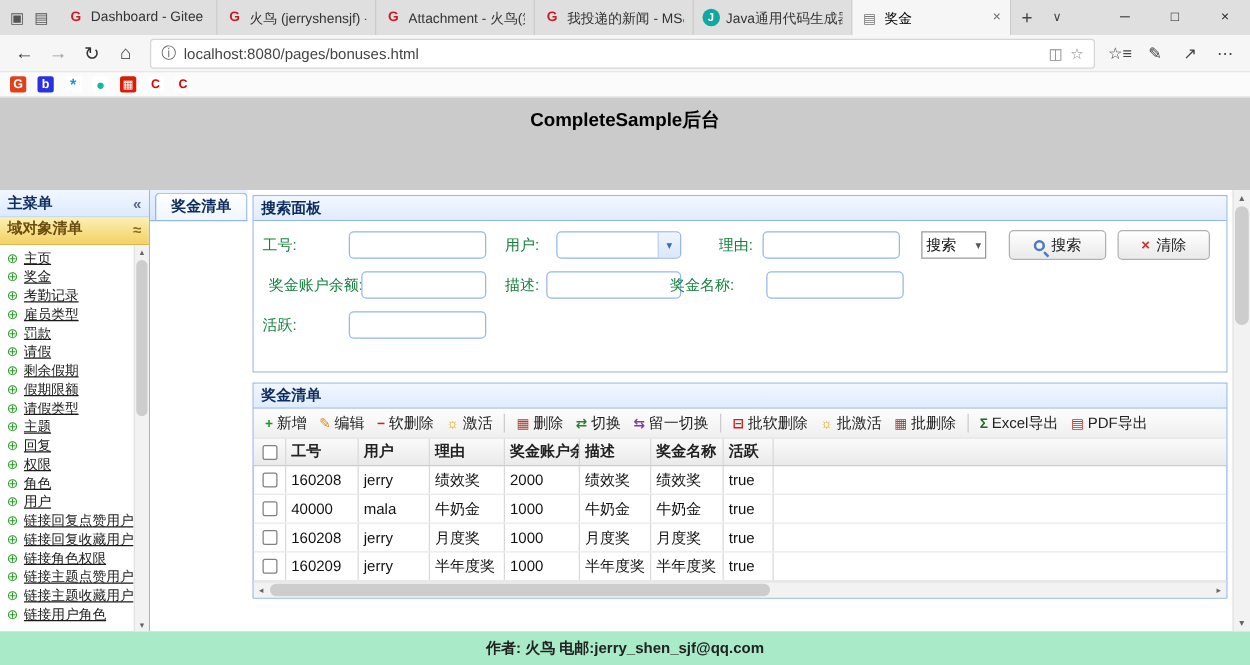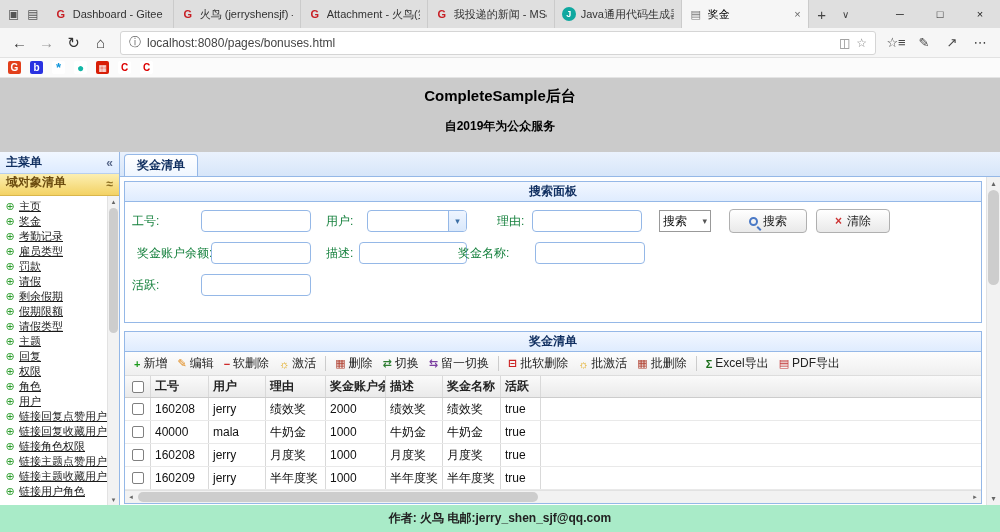--- a/index.html
+++ b/index.html
@@ -64,32 +64,32 @@
   .tree { flex:1; padding:3px 0 0 4px; overflow:hidden; }
   .tree-item { height:15px; display:flex; align-items:center; gap:3px; white-space:nowrap; overflow:hidden; cursor:pointer; }
   .tree-icon { width:12px; flex:none; text-align:center; color:#2e9e2e; font-size:11px; }
   .tree-label { font-size:11px; color:#1b1b1b; text-decoration:underline; overflow:hidden; }
   .sb-scroll { width:12px; flex:none; background:#f2f2f2; border-left:1px solid #e2e2e2; position:relative; }
   .sb-scroll .arr { height:11px; display:flex; align-items:center; justify-content:center; font-size:7px; color:#666; }
   .sb-scroll .arr.bottom { position:absolute; bottom:0; left:0; right:0; }
   .sb-thumb { position:absolute; top:12px; left:1px; right:1px; height:125px; background:#cdcdcd; border-radius:5px; }
 
   
-  .main { flex:1; min-width:0; display:flex; flex-direction:column; }
+  .main { flex:1; min-width:0; display:flex; }
   .tabs-strip { height:25px; flex:none; background:linear-gradient(#EAF2FD,#D7E6F9); border-bottom:1px solid #95B8E7; display:flex; align-items:flex-end; padding-left:4px; }
   .main-tab { height:22px; display:flex; align-items:center; padding:0 12px; background:linear-gradient(#ffffff,#EFF6FF); border:1px solid #95B8E7; border-bottom:none; border-radius:4px 4px 0 0; color:#0E2D5F; font-weight:bold; }
   .main-body { flex:1; display:flex; min-height:0; }
   .panels { flex:1; min-width:0; padding:4px; }
   .v-scroll { width:14px; flex:none; background:#f2f2f2; border-left:1px solid #e2e2e2; position:relative; }
   .v-scroll .arr { height:13px; display:flex; align-items:center; justify-content:center; font-size:8px; color:#666; }
   .v-scroll .arr.bottom { position:absolute; bottom:0; left:0; right:0; }
   .v-thumb { position:absolute; top:13px; left:1px; right:1px; height:95px; background:#cdcdcd; border-radius:6px; }
 
   .panel { border:1px solid #95B8E7; }
-  .panel-header { height:20px; background:linear-gradient(#F2F7FF,#DFECFE); border-bottom:1px solid #95B8E7; display:flex; align-items:center; padding:0 6px; color:#0E2D5F; font-weight:bold;justify-content:center; }
+  .panel-header { height:20px; background:linear-gradient(#F2F7FF,#DFECFE); border-bottom:1px solid #95B8E7; display:flex; align-items:center; padding:0 6px; color:#0E2D5F; font-weight:bold; }
 
   
   .search-body { height:120px; position:relative; background:#fff; }
   .flabel { position:absolute; height:22px; line-height:22px; color:#15803d; }
   .ftext { position:absolute; height:22px; border:1px solid #95B8E7; border-radius:4px; padding:0 4px; font-size:12px; font-family:inherit; background:#fff; outline:none; }
   .combo { position:absolute; height:22px; border:1px solid #95B8E7; border-radius:4px; background:#fff; display:flex; }
   .combo-input { flex:1; border:none; outline:none; min-width:0; background:transparent; }
   .combo-arrow { width:18px; flex:none; background:linear-gradient(#EFF5FF,#D9E8FB); border-left:1px solid #95B8E7; border-radius:0 3px 3px 0; display:flex; align-items:center; justify-content:center; color:#3a6ea5; font-size:9px; }
   .fselect { position:absolute; height:22px; border:1px solid #999; background:#fff; display:flex; align-items:center; padding:0 3px; gap:4px; }
   .fselect .sel-arrow { margin-left:auto; color:#555; font-size:9px; }
@@ -202,21 +202,20 @@
     <span class="fav-item fv2">b</span>
     <span class="fav-item fv3">*</span>
     <span class="fav-item fv4">●</span>
     <span class="fav-item fv5">▦</span>
     <span class="fav-item fv6">C</span>
     <span class="fav-item fv7">C</span>
   </div>
 
   <div class="page-header">
     <div class="ph-title">CompleteSample后台</div>
-    <div class="ph-sub">自2019年为公众服务</div>
   </div>
 
   <div class="content">
 
     <div class="sidebar">
       <div class="sb-header">
         <span>主菜单</span>
         <span class="sb-collapse">«</span>
       </div>
       <div class="acc-header">

